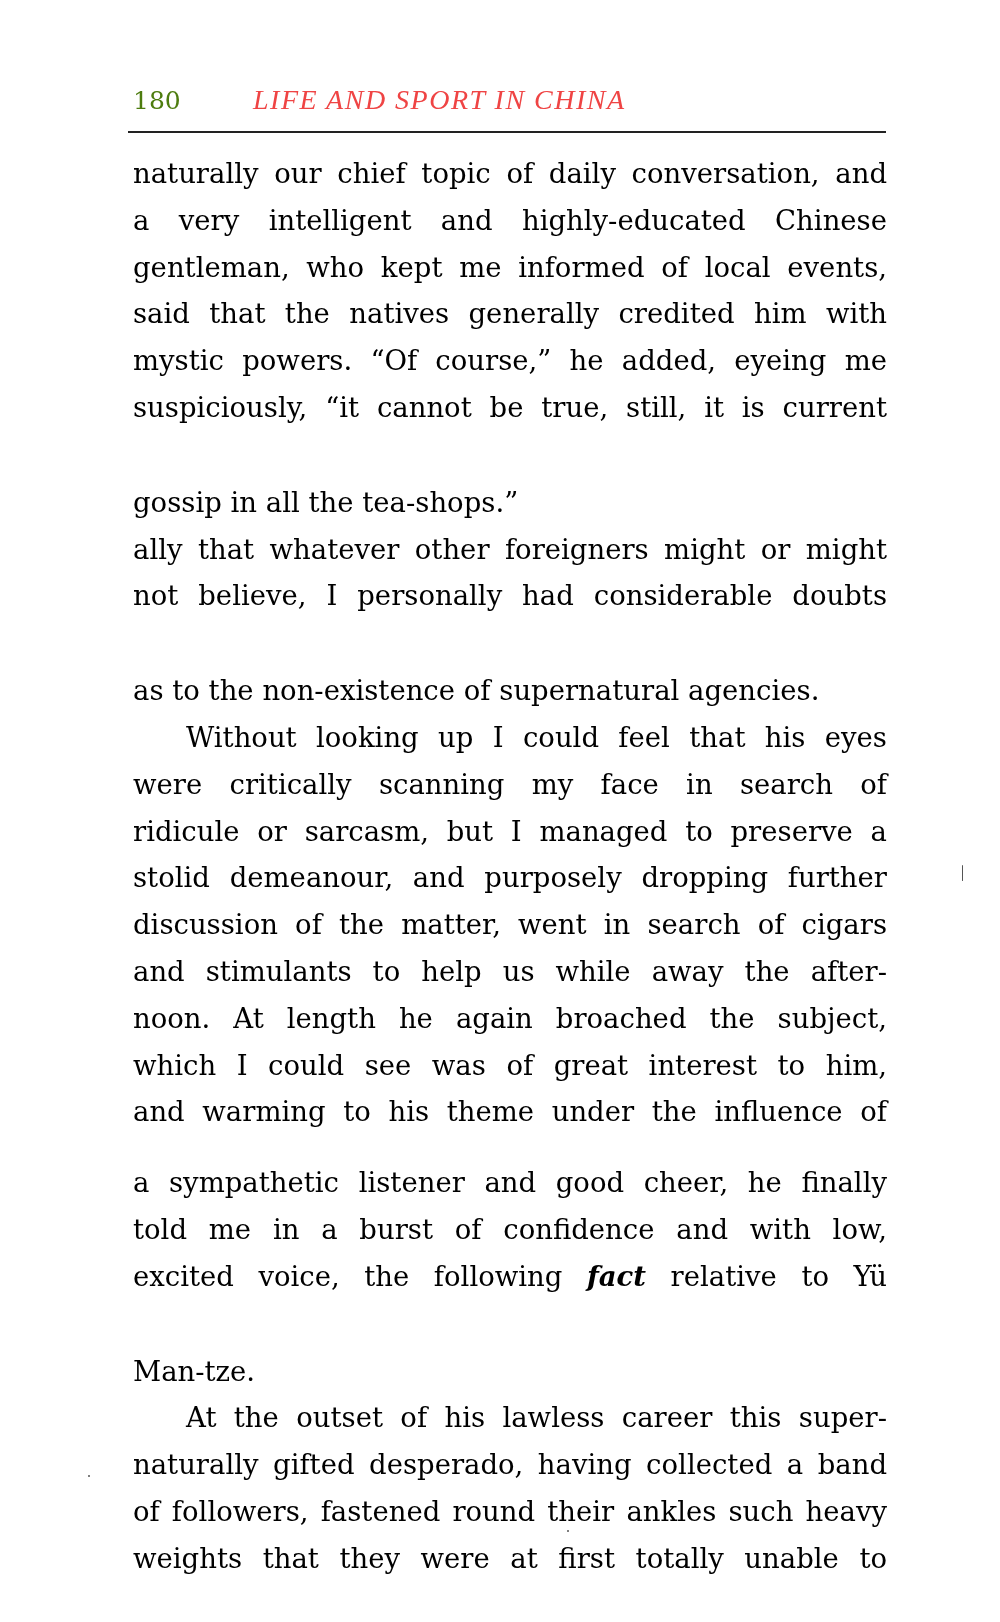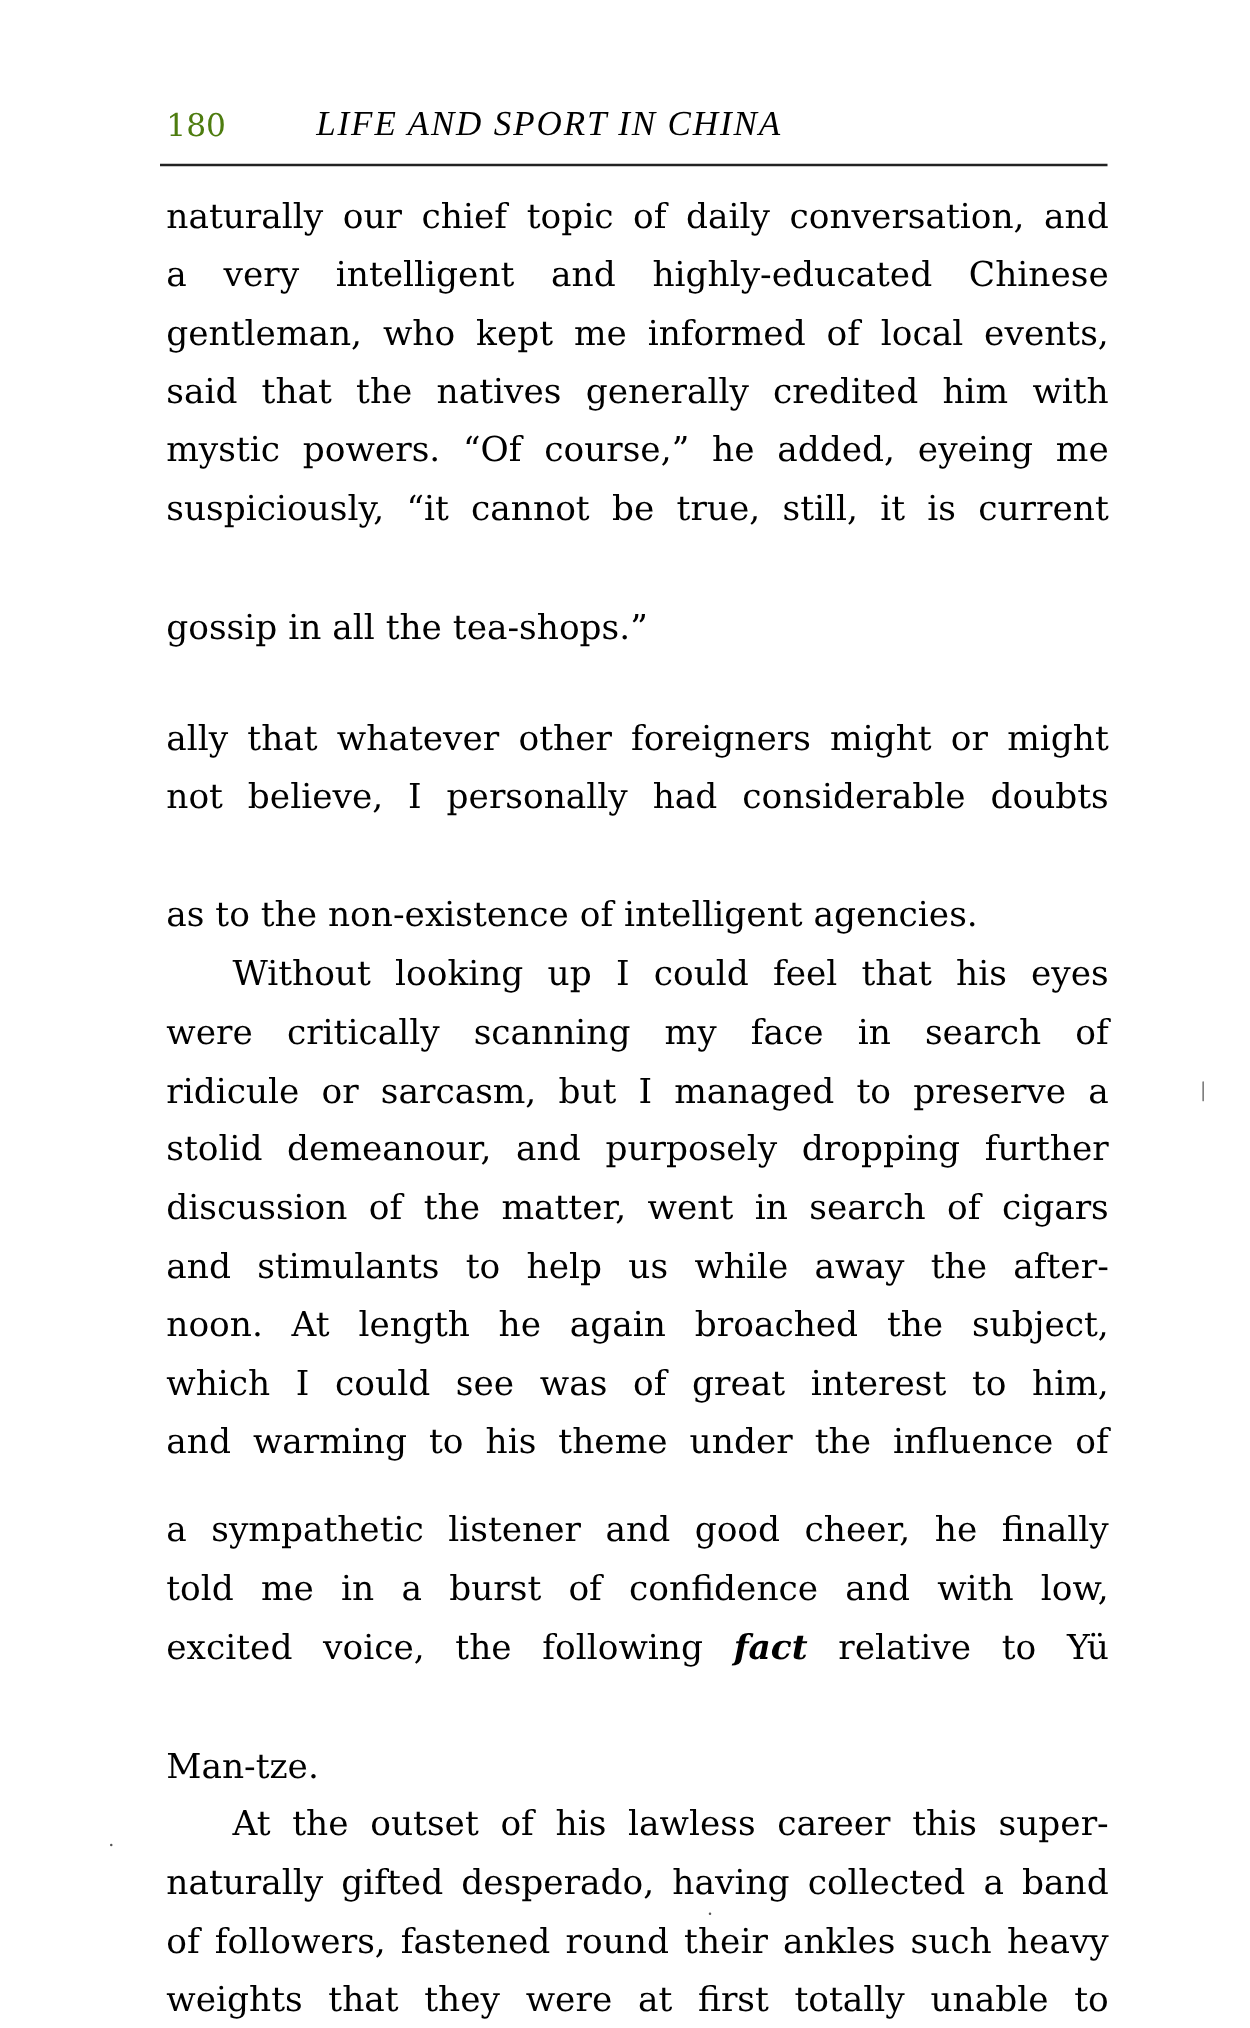--- a/index.html
+++ b/index.html
@@ -1,20 +1,20 @@
 <!DOCTYPE html>
 <html><head>
 <meta charset="utf-8">
 <style>
   html, body { margin: 0; padding: 0; background: #ffffff; }
   body { width: 1000px; height: 1622px; position: relative; overflow: hidden; }
   .page { position: absolute; left: 0; top: 0; width: 1000px; height: 1622px; background: #ffffff; color: #111111; }
   .header { position: absolute; left: 133px; top: 82px; width: 754px; height: 40px; }
   .page-num { position: absolute; left: 0; top: 4px; font-family: "DejaVu Serif", serif; font-size: 25px; color: #4d7c0f; }
-  .running-title { position: absolute; left: 120px; top: 2px; font-family: "Liberation Serif", serif; font-style: italic; font-size: 28px; letter-spacing: 1.5px; color: #000000; }
+  .running-title { position: absolute; left: 120px; top: 2px; font-family: "Liberation Serif", serif; font-style: italic; font-size: 28px; letter-spacing: 1.5px; color: #ef4444; }
   .rule { position: absolute; left: 128px; top: 131px; width: 758px; height: 2px; background: #222222; }
   .body-text { position: absolute; left: 133px; top: 150px; width: 754px; font-family: "DejaVu Serif", serif; font-size: 27.5px; color: #000000; }
   .line { display: block; height: 46.8px; line-height: 46.8px; text-align: justify; text-align-last: justify; white-space: nowrap; overflow: visible; }
   .line.last { text-align-last: left; margin-top: 48px; }
   .line.indent { padding-left: 53px; }
   .speck { position: absolute; width: 2px; height: 2px; background: #555; border-radius: 1px; }
   em { font-style: italic; font-weight: bold; }
 </style>
 </head>
 <body>
@@ -29,23 +29,23 @@
   <div class="body-text">
 
     <span class="line" style="white-space: nowrap;">naturally our chief topic of daily conversation, and</span>
     <span class="line" style="white-space: nowrap;">a very intelligent and highly-educated Chinese</span>
     <span class="line" style="white-space: nowrap;">gentleman, who kept me informed of local events,</span>
     <span class="line" style="white-space: nowrap;">said that the natives generally credited him with</span>
     <span class="line" style="white-space: nowrap;">mystic powers.  “Of course,” he added, eyeing me</span>
     <span class="line" style="white-space: nowrap;">suspiciously, “it cannot be true, still, it is current</span>
     <span class="line last">gossip in all the tea-shops.”</span>
 
-    <span class="line" style="white-space: nowrap; margin-top: 42px;">ally that whatever other foreigners might or might</span>
+    <span class="line" style="white-space: nowrap;">ally that whatever other foreigners might or might</span>
     <span class="line" style="white-space: nowrap;">not believe, I personally had considerable doubts</span>
-    <span class="line last">as to the non-existence of intelligent agencies.</span>
+    <span class="line last">as to the non-existence of supernatural agencies.</span>
 
     <span class="line indent" style="white-space: nowrap;">Without looking up I could feel that his eyes</span>
     <span class="line" style="white-space: nowrap;">were critically scanning my face in search of</span>
     <span class="line" style="white-space: nowrap;">ridicule or sarcasm, but I managed to preserve a</span>
     <span class="line" style="white-space: nowrap;">stolid demeanour, and purposely dropping further</span>
     <span class="line" style="white-space: nowrap;">discussion of the matter, went in search of cigars</span>
     <span class="line" style="white-space: nowrap;">and stimulants to help us while away the after-</span>
     <span class="line" style="white-space: nowrap;">noon.  At length he again broached the subject,</span>
     <span class="line" style="white-space: nowrap;">which I could see was of great interest to him,</span>
     <span class="line" style="white-space: nowrap;">and warming to his theme under the influence of</span>

